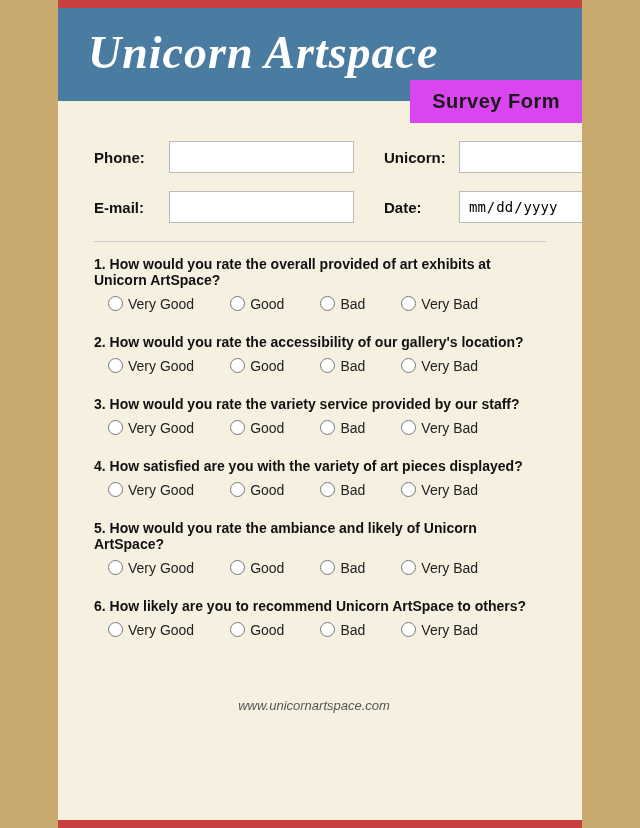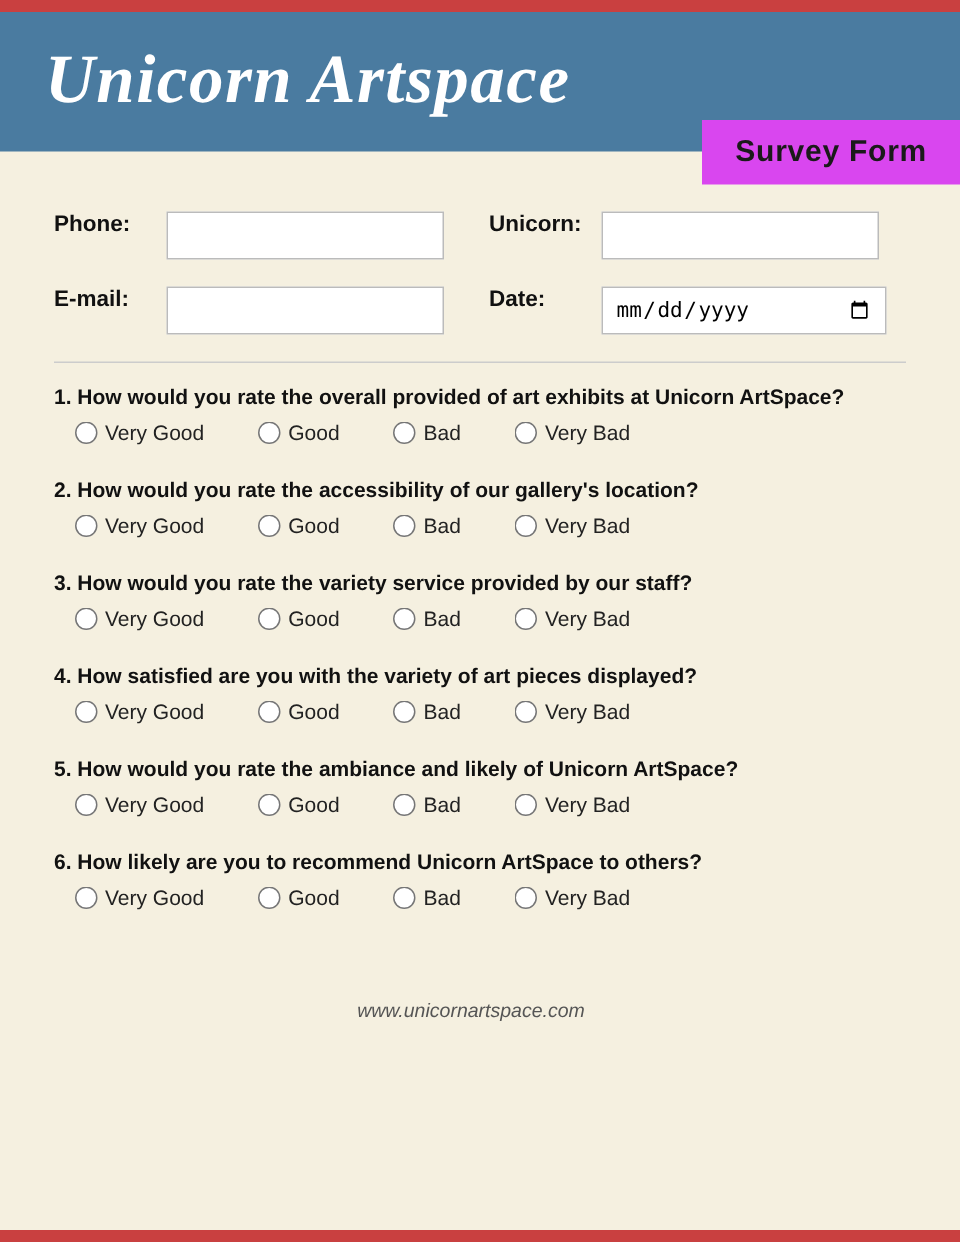--- a/index.html
+++ b/index.html
@@ -7,21 +7,21 @@
     body {
       background: #c8a96e;
       display: flex;
       justify-content: center;
       align-items: center;
       min-height: 100vh;
       font-family: Arial, sans-serif;
     }
 
     .page-wrapper {
-      width: 640px;
+      width: 524px;
       min-height: 828px;
       background: #f5f0e0;
       position: relative;
       overflow: hidden;
     }
 
     .top-bar {
       width: 100%;
       height: 8px;
       background: #c94040;
@@ -83,20 +83,21 @@
 
     .field-row-group {
       display: flex;
       align-items: center;
       gap: 30px;
       margin-bottom: 18px;
     }
 
     .field-pair {
       display: flex;
+      align-items: center;
       gap: 0;
     }
 
     .field-pair .field-label {
       min-width: 65px;
       margin-right: 10px;
     }
 
     .field-pair .field-input {
       width: 185px;
@@ -120,21 +121,20 @@
     }
 
     .radio-row {
       display: flex;
       align-items: center;
       gap: 22px;
     }
 
     .radio-label {
       display: flex;
-      align-items: center;
       gap: 5px;
       font-size: 14px;
       color: #222;
       cursor: pointer;
       padding-left: 14px;
     }
 
     .radio-label input[type="radio"] {
       accent-color: #555;
       width: 15px;

